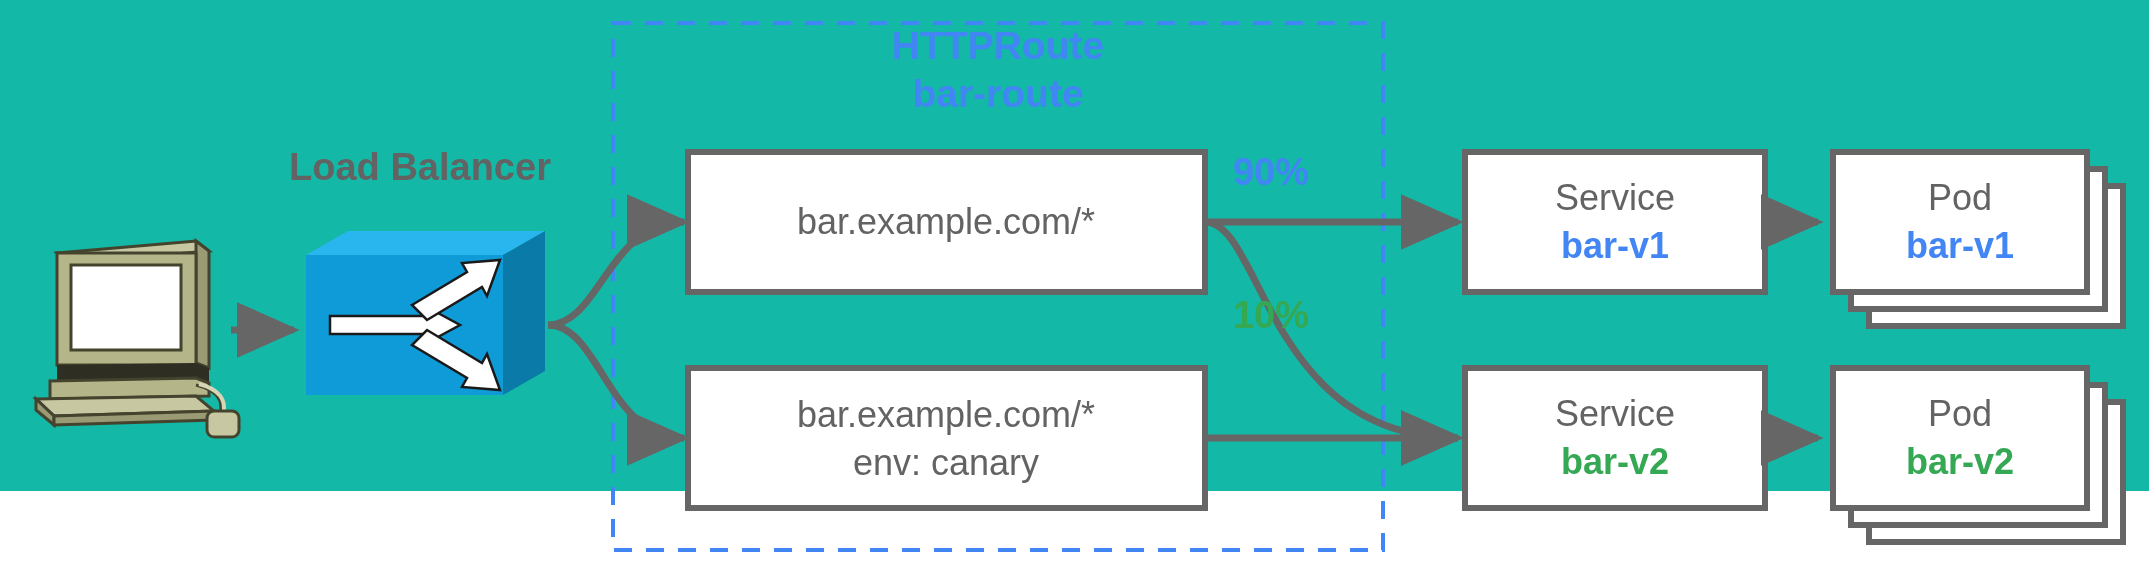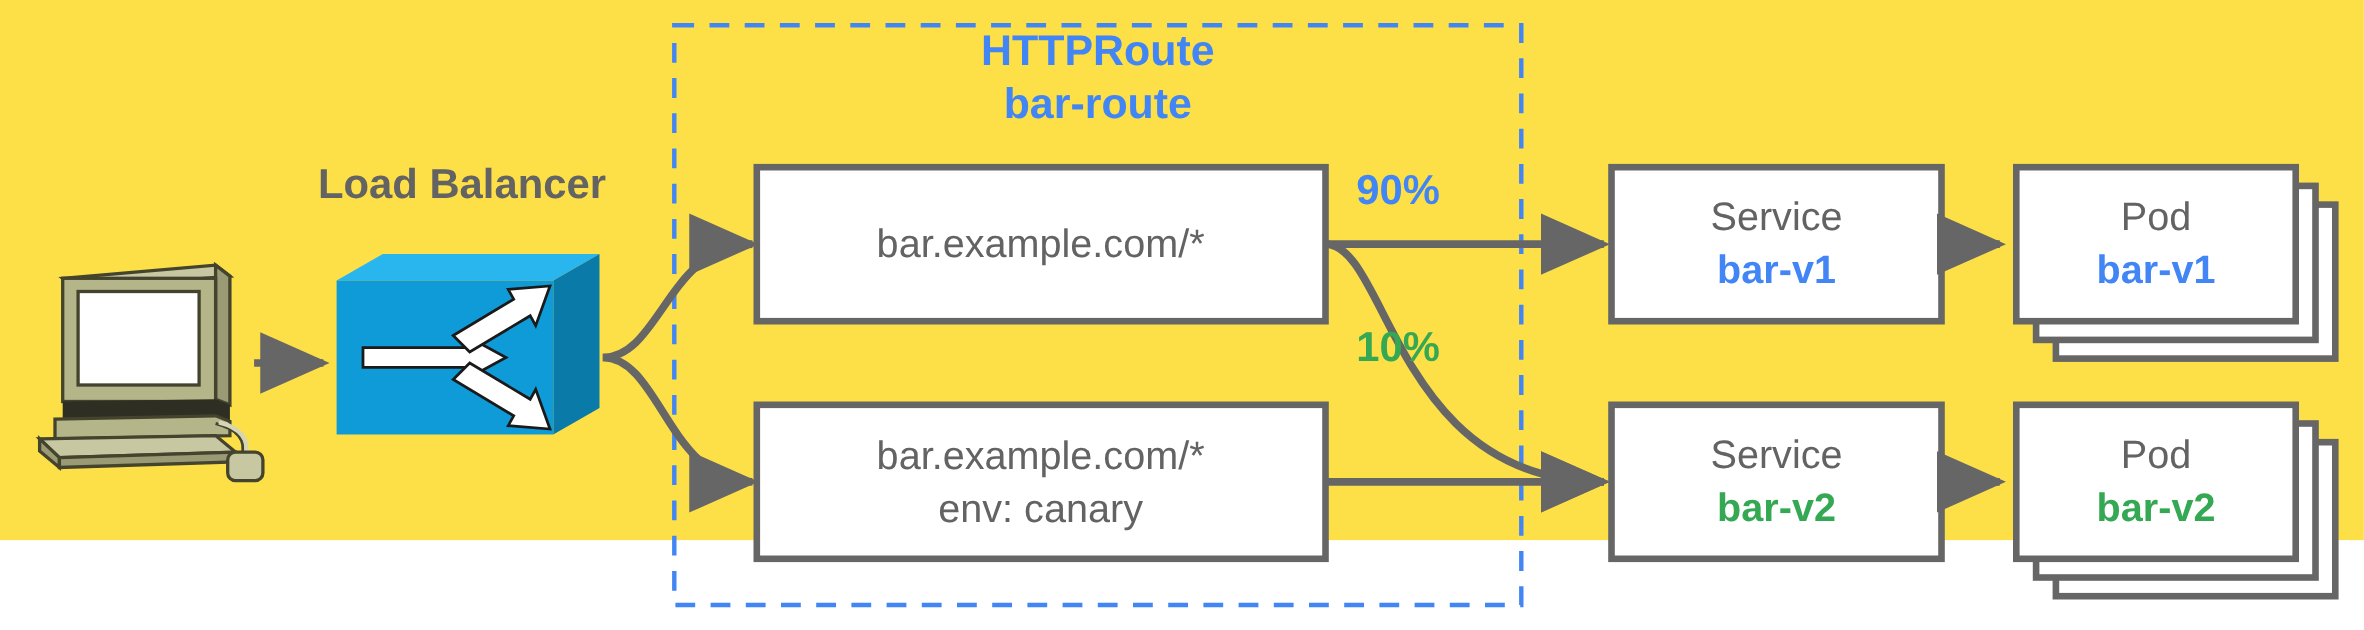--- a/index.html
+++ b/index.html
@@ -1,17 +1,17 @@
 <!DOCTYPE html>
 <html><head>
 <meta charset="utf-8">
 <style>
   html,body{margin:0;padding:0;background:#ffffff;}
   body{width:2149px;height:573px;font-family:"Liberation Sans",sans-serif;overflow:hidden;}
-  #stage{position:relative;width:2149px;height:491px;background:#fde047;}
+  #stage{position:relative;width:2149px;height:491px;background:#14b8a6;}
   svg#diagram{position:absolute;left:0;top:0;width:2149px;height:573px;display:block;}
   .box-fill{fill:#ffffff;stroke:#666666;stroke-width:6;}
   .dashed-group{fill:none;stroke:#4285f4;stroke-width:4;stroke-dasharray:18 14;}
   .conn{fill:none;stroke:#666666;stroke-width:7;}
   .t{font-family:"Liberation Sans",sans-serif;dominant-baseline:middle;text-anchor:middle;}
   .t-grey{fill:#636363;}
   .t-blue{fill:#4285f4;}
   .t-green{fill:#34a853;}
   .fs-title{font-size:39px;font-weight:bold;}
   .fs-label{font-size:38px;font-weight:bold;}

